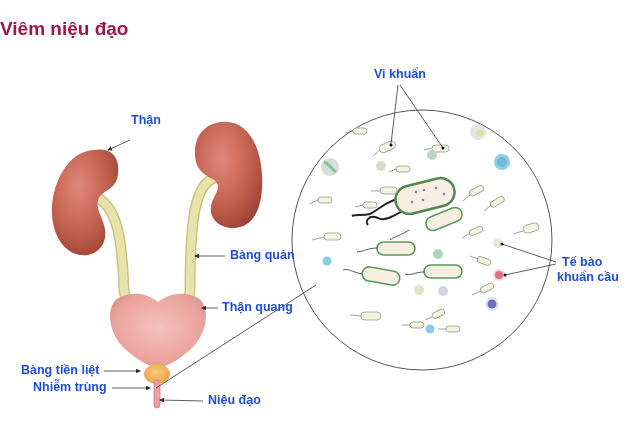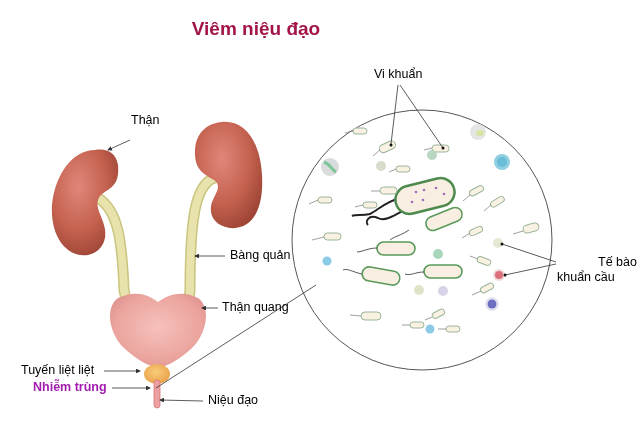--- a/index.html
+++ b/index.html
@@ -1,19 +1,19 @@
 <!DOCTYPE html>
 <html><head>
 <meta charset="utf-8">
 <style>
   html, body { margin: 0; padding: 0; background: #ffffff; }
   body { width: 640px; height: 426px; position: relative; overflow: hidden; font-family: "Liberation Sans", sans-serif; }
-  .title { position: absolute; left: 0; width: 512px; top: 18px; text-align: center; font-size: 19px; font-weight: bold; color: #a3154a; }
-  .label { position: absolute; font-size: 12.5px; color: #000000; white-space: nowrap; }
-  .label.red { color: #a21caf; font-weight: bold; }
+  .title { position: absolute; left: 0; width: 512px; top: 18px; font-size: 19px; font-weight: bold; color: #a3154a; }
+  .label { position: absolute; font-size: 12.5px; color: #1d4ed8; white-space: nowrap; font-weight: bold; }
+  .label.red { color: #1d4ed8; font-weight: bold; }
   svg { position: absolute; left: 0; top: 0; }
 </style>
 </head>
 <body>
 
 <div class="title">Viêm niệu đạo</div>
 
 <svg width="640" height="426" viewBox="0 0 640 426">
   <defs>
     <radialGradient id="kidG" cx="40%" cy="35%" r="70%">
@@ -158,18 +158,18 @@
   </g>
   <circle cx="391" cy="145" r="1.5" fill="#111"></circle>
   <circle cx="443" cy="148" r="1.5" fill="#111"></circle>
   <circle cx="502" cy="244" r="1.5" fill="#111"></circle>
   <circle cx="505" cy="275" r="1.5" fill="#111"></circle>
 </svg>
 
 <div class="label" style="left:131px;top:113px;">Thận</div>
 <div class="label" style="left:230px;top:248px;">Bàng quản</div>
 <div class="label" style="left:222px;top:300px;">Thận quang</div>
-<div class="label" style="left:21px;top:363px;">Tuyến liệt liệt</div>
+<div class="label" style="left:21px;top:363px;">Bàng tiền liệt</div>
 <div class="label red" style="left:33px;top:380px;">Nhiễm trùng</div>
 <div class="label" style="left:208px;top:393px;">Niệu đạo</div>
 <div class="label" style="left:374px;top:67px;">Vi khuẩn</div>
-<div class="label" style="left:562px;top:255px;text-align:center;margin-left:36px;">Tế bào</div>
+<div class="label" style="left:562px;top:255px;text-align:center;">Tế bào</div>
 <div class="label" style="left:557px;top:270px;">khuẩn cầu</div>
 
 </body></html>

